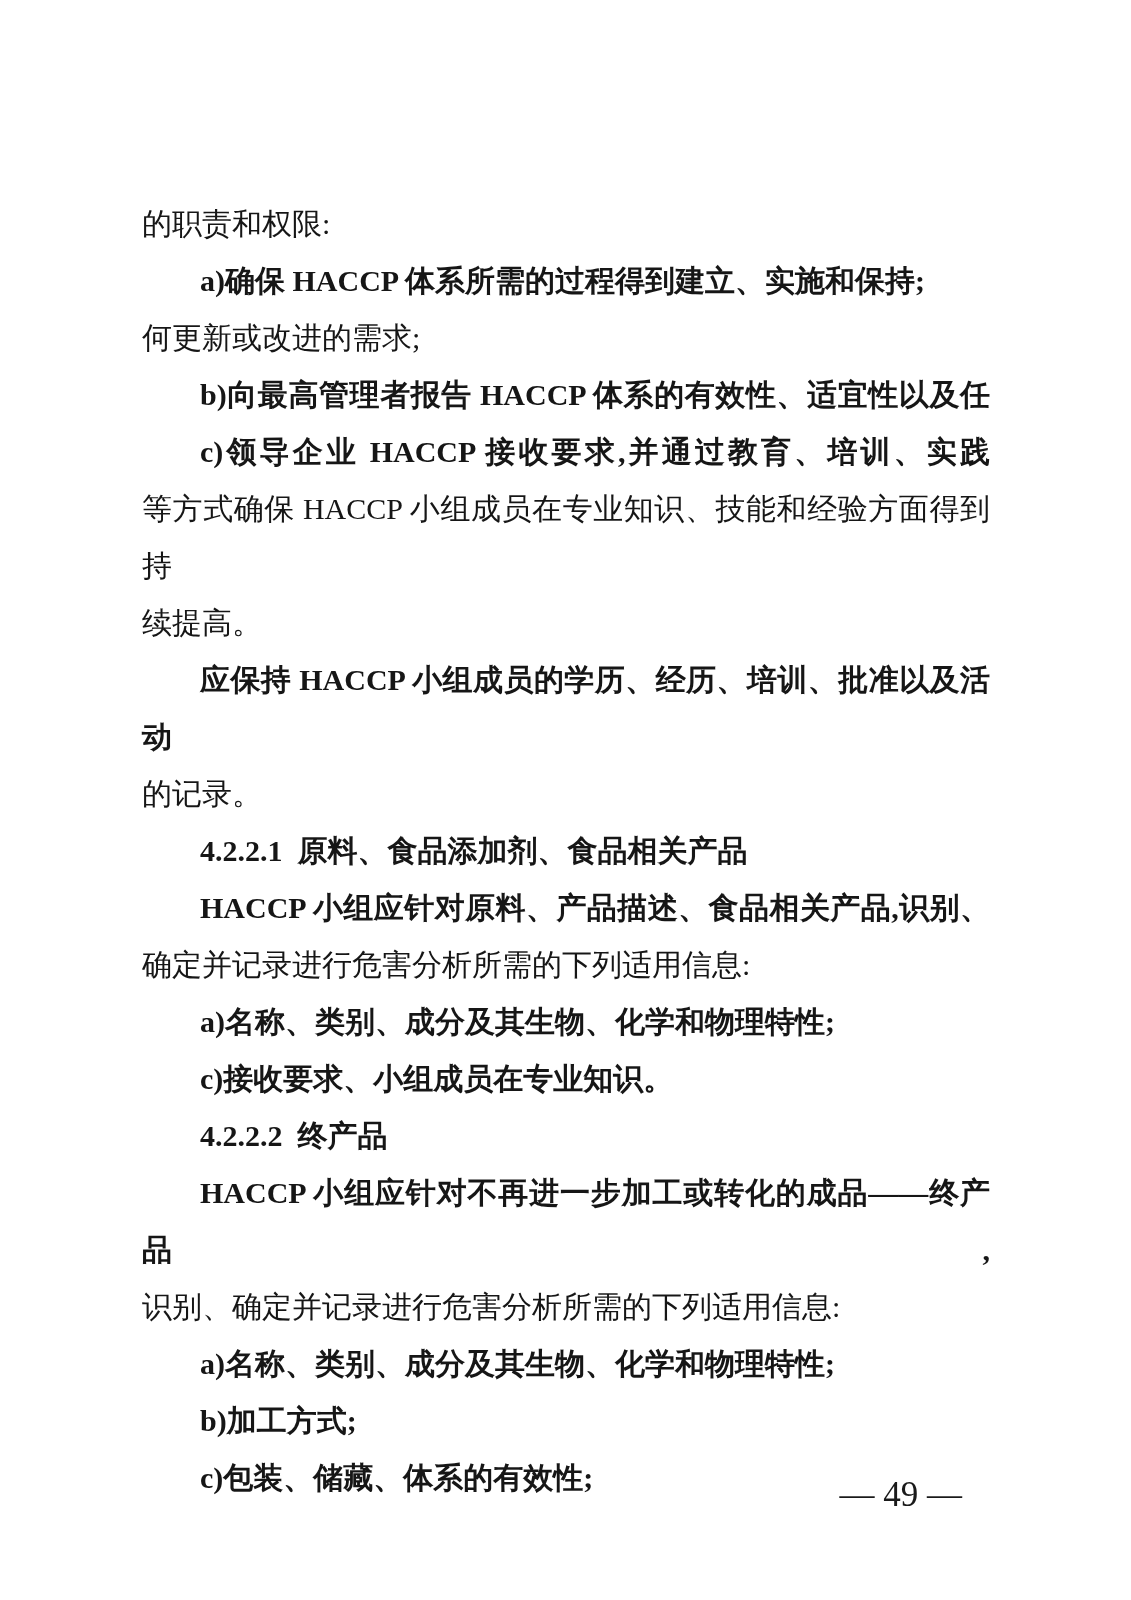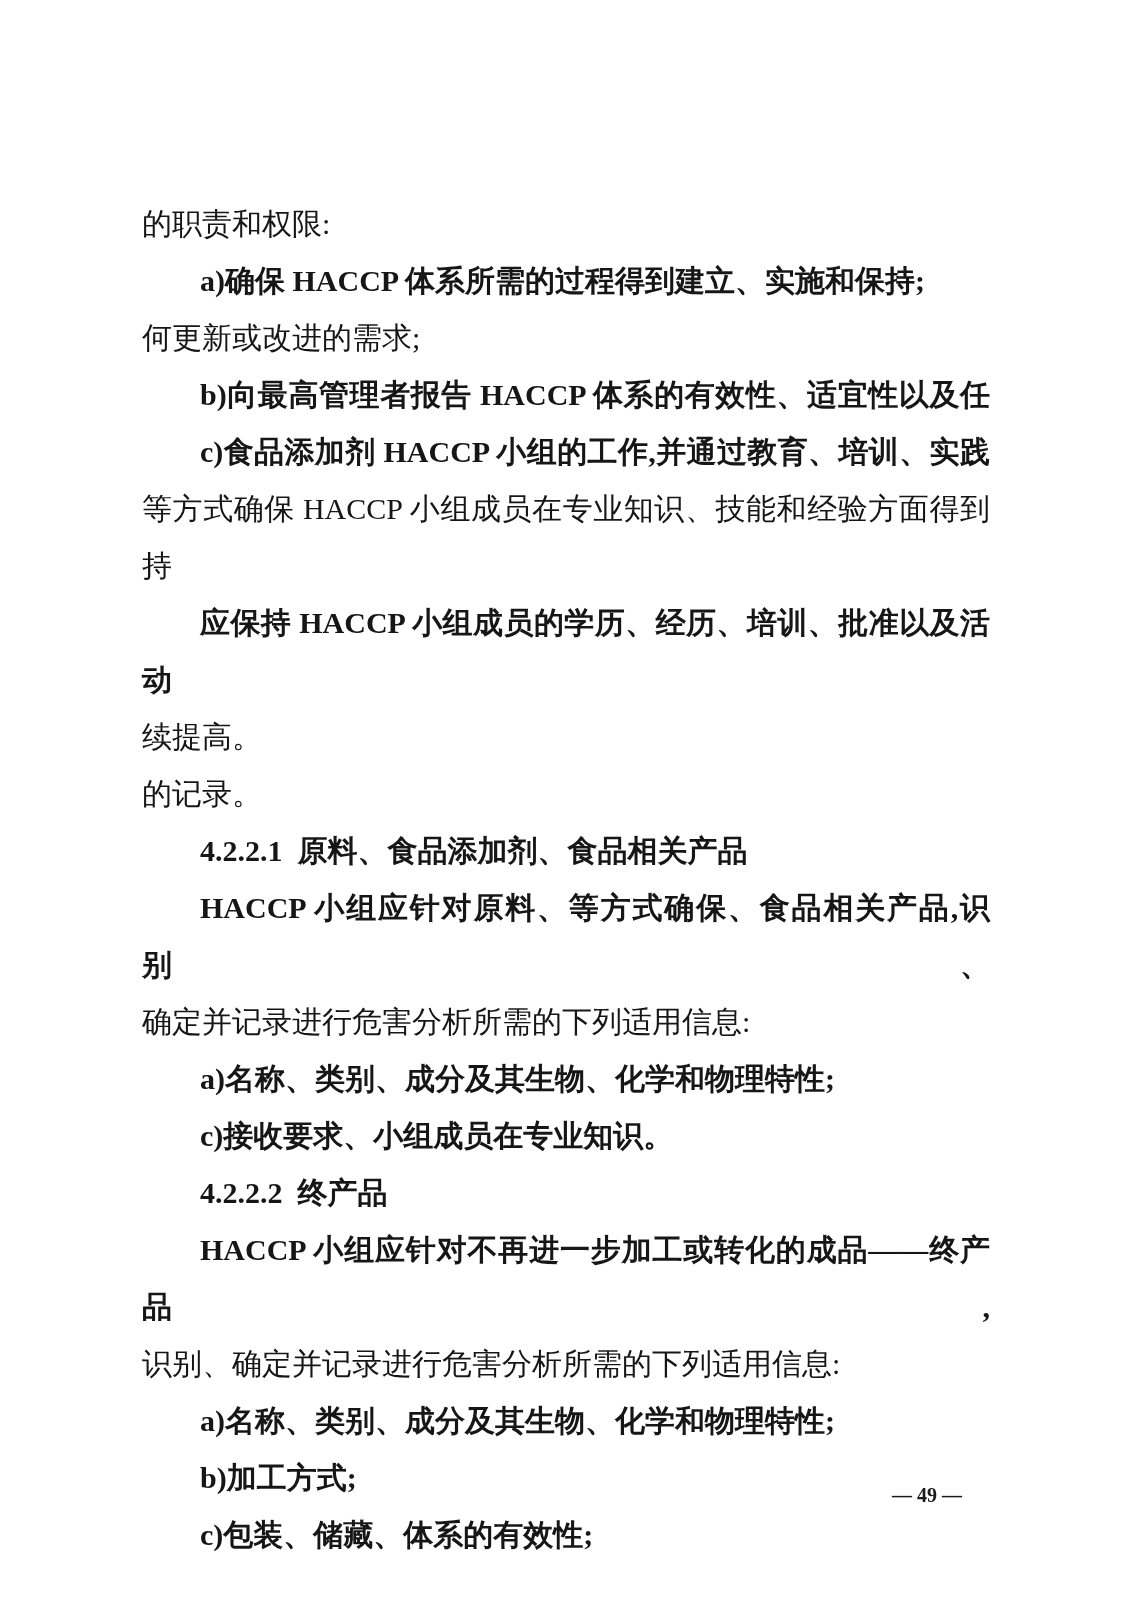--- a/index.html
+++ b/index.html
@@ -36,44 +36,43 @@
     font-weight: bold;
   }
   .line.justify {
     text-align: justify;
     text-align-last: justify;
   }
   .footer {
     position: absolute;
     top: 1444px;
     right: 169px;
-    font-size: 20px;
+    font-size: 35px;
     line-height: 34px;
     white-space: pre;
     color: #1a1a1a;
-    font-weight: bold;
   }
 </style>
 </head>
 <body>
 
 <div class="page">
 
   <div class="text-block" id="text-block">
       <div class="line">的职责和权限:</div>
       <div class="line indent">a)确保 HACCP 体系所需的过程得到建立、实施和保持;</div>
       <div class="line">何更新或改进的需求;</div>
       <div class="line indent justify">b)向最高管理者报告 HACCP 体系的有效性、适宜性以及任</div>
-      <div class="line indent justify">c)食品添加剂 HACCP 小组的工作,并通过教育、培训、实践</div>
+      <div class="line indent justify">c)领导企业 HACCP 接收要求,并通过教育、培训、实践</div>
       <div class="line justify">等方式确保 HACCP 小组成员在专业知识、技能和经验方面得到持</div>
+      <div class="line">续提高。</div>
       <div class="line indent justify">应保持 HACCP 小组成员的学历、经历、培训、批准以及活动</div>
-      <div class="line">续提高。</div>
       <div class="line">的记录。</div>
       <div class="line indent">4.2.2.1  原料、食品添加剂、食品相关产品</div>
-      <div class="line indent justify">HACCP 小组应针对原料、等方式确保、食品相关产品,识别、</div>
+      <div class="line indent justify">HACCP 小组应针对原料、产品描述、食品相关产品,识别、</div>
       <div class="line">确定并记录进行危害分析所需的下列适用信息:</div>
       <div class="line indent">a)名称、类别、成分及其生物、化学和物理特性;</div>
       <div class="line indent">c)接收要求、小组成员在专业知识。</div>
       <div class="line indent">4.2.2.2  终产品</div>
       <div class="line indent justify">HACCP 小组应针对不再进一步加工或转化的成品——终产品,</div>
       <div class="line">识别、确定并记录进行危害分析所需的下列适用信息:</div>
       <div class="line indent">a)名称、类别、成分及其生物、化学和物理特性;</div>
       <div class="line indent">b)加工方式;</div>
       <div class="line indent">c)包装、储藏、体系的有效性;</div>
     </div>

